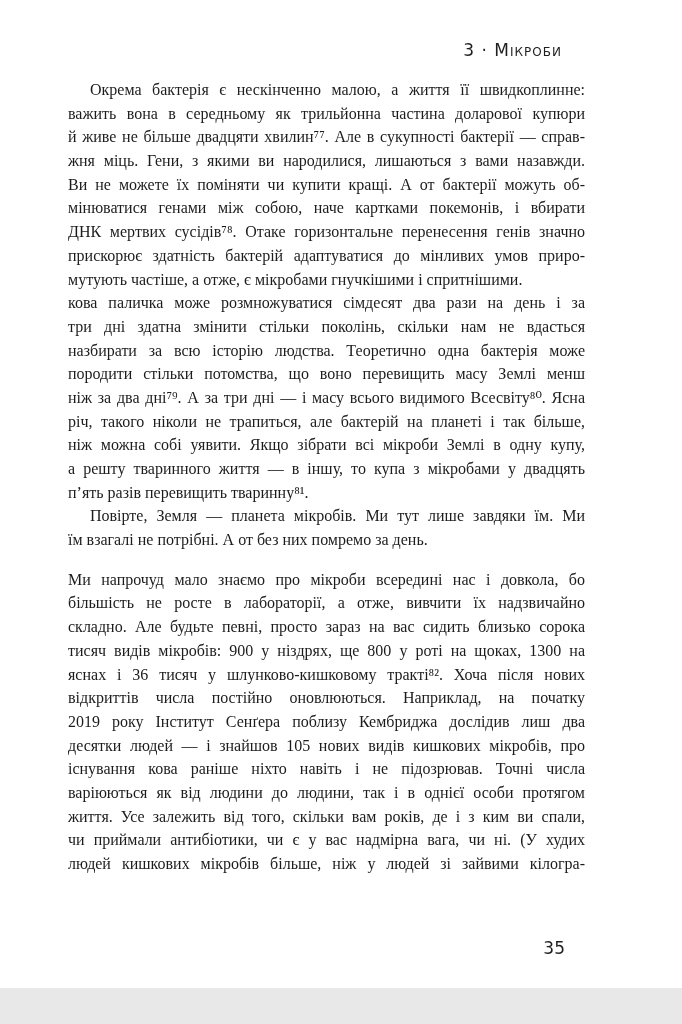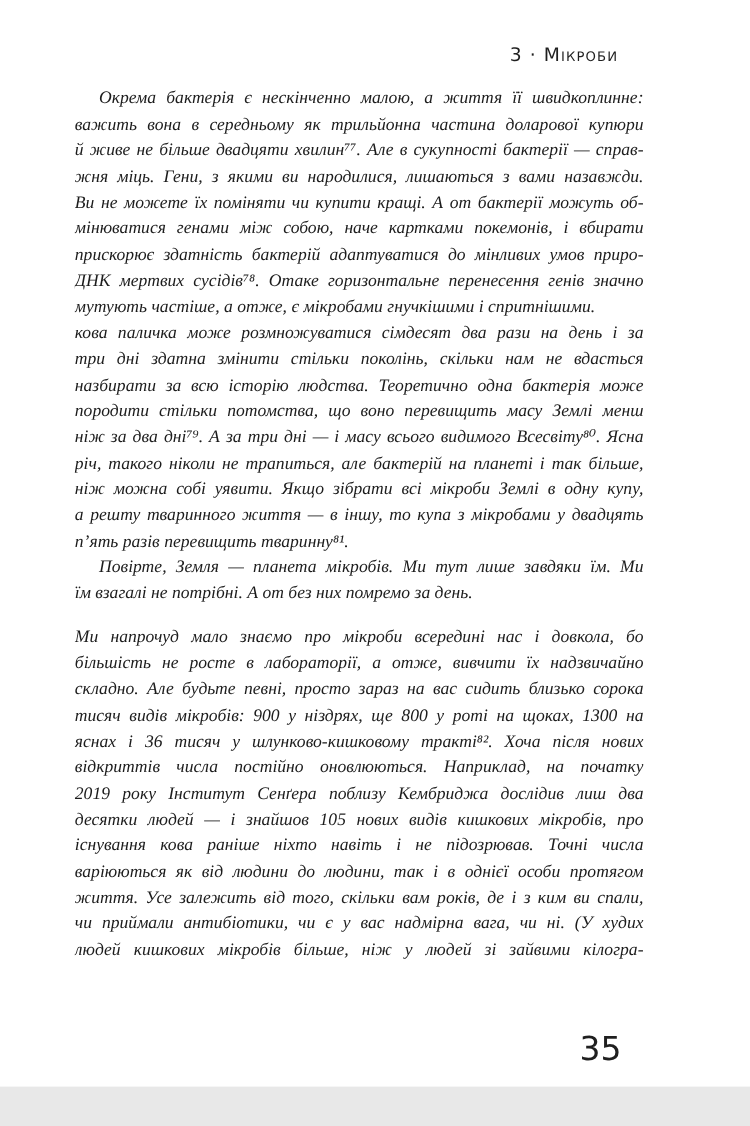--- a/index.html
+++ b/index.html
@@ -25,58 +25,58 @@
     white-space: nowrap;
   }
   .text-block {
     position: absolute;
     left: 68px;
     top: 78px;
     width: 517px;
     font-size: 16px;
     line-height: 23.7px;
   }
-  .paragraph { margin: 0; font-style: italic; }
+  .paragraph { margin: 0; }
   .paragraph.gap { margin-top: 16px; }
   .line {
     text-align: justify;
     text-align-last: justify;
     height: 23.7px;
     overflow: hidden;
     white-space: nowrap;
   }
   .line.end { text-align-last: left; }
   .line.indent { text-indent: 22px; }
   .page-number {
     position: absolute;
     top: 940px;
     right: 117px;
     font-family: "DejaVu Sans", "Liberation Sans", sans-serif;
-    font-size: 30px;
+    font-size: 17px;
     line-height: 1;
     color: #1f1f1f;
     text-align: right;
   }
 </style>
 </head>
 <body>
 
 <div class="page">
   <div class="running-header">3 · Мікроби</div>
 
   <div class="text-block">
       <div class="paragraph">
         <div class="line indent">Окрема бактерія є нескінченно малою, а життя її швидкоплинне:</div>
         <div class="line">важить вона в середньому як трильйонна частина доларової купюри</div>
         <div class="line">й живе не більше двадцяти хвилин⁷⁷. Але в сукупності бактерії — справ-</div>
         <div class="line">жня міць. Гени, з якими ви народилися, лишаються з вами назавжди.</div>
         <div class="line">Ви не можете їх поміняти чи купити кращі. А от бактерії можуть об-</div>
         <div class="line">мінюватися генами між собою, наче картками покемонів, і вбирати</div>
+        <div class="line">ДНК мертвих сусідів⁷⁸. Отаке горизонтальне перенесення генів значно</div>
         <div class="line">прискорює здатність бактерій адаптуватися до мінливих умов приро-</div>
-        <div class="line">ДНК мертвих сусідів⁷⁸. Отаке горизонтальне перенесення генів значно</div>
         <div class="line end">мутують частіше, а отже, є мікробами гнучкішими і спритнішими.</div>
       </div>
       <div class="paragraph">
         <div class="line">кова паличка може розмножуватися сімдесят два рази на день і за</div>
         <div class="line">три дні здатна змінити стільки поколінь, скільки нам не вдасться</div>
         <div class="line">назбирати за всю історію людства. Теоретично одна бактерія може</div>
         <div class="line">породити стільки потомства, що воно перевищить масу Землі менш</div>
         <div class="line">ніж за два дні⁷⁹. А за три дні — і масу всього видимого Всесвіту⁸⁰. Ясна</div>
         <div class="line">річ, такого ніколи не трапиться, але бактерій на планеті і так більше,</div>
         <div class="line">ніж можна собі уявити. Якщо зібрати всі мікроби Землі в одну купу,</div>

